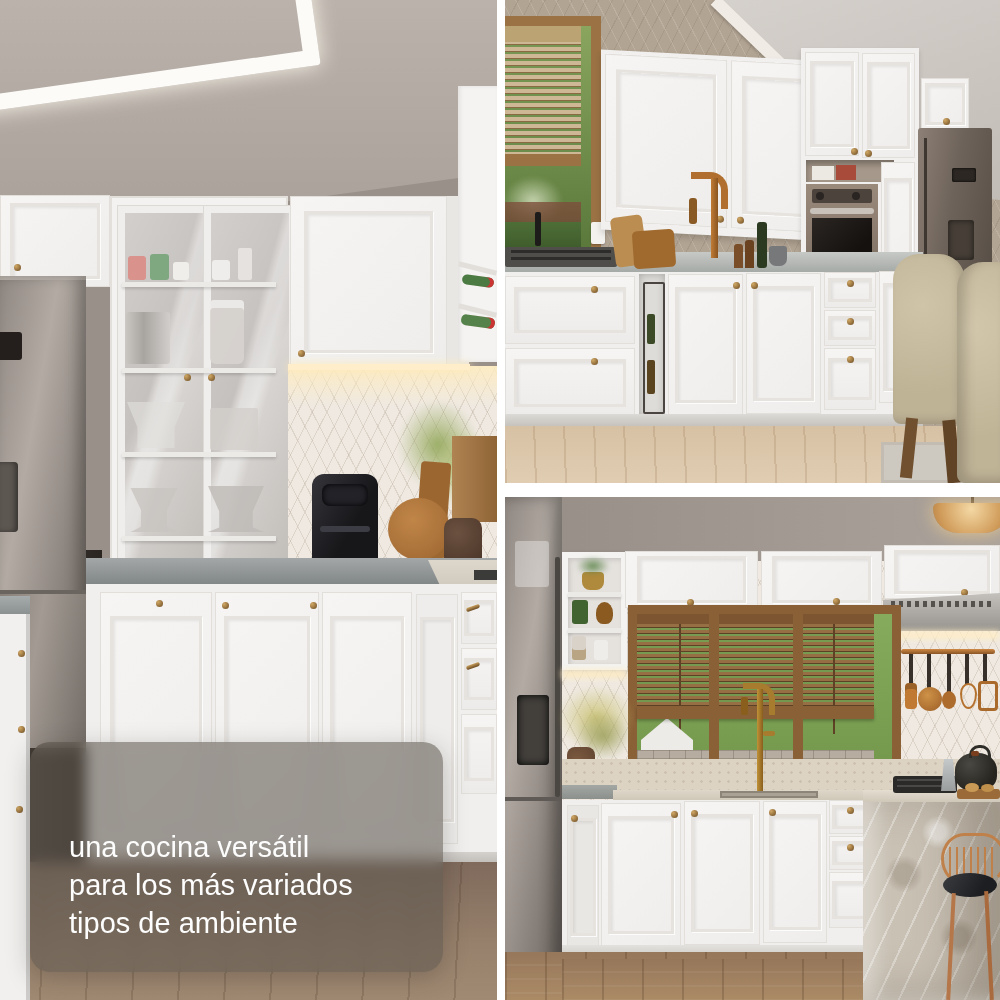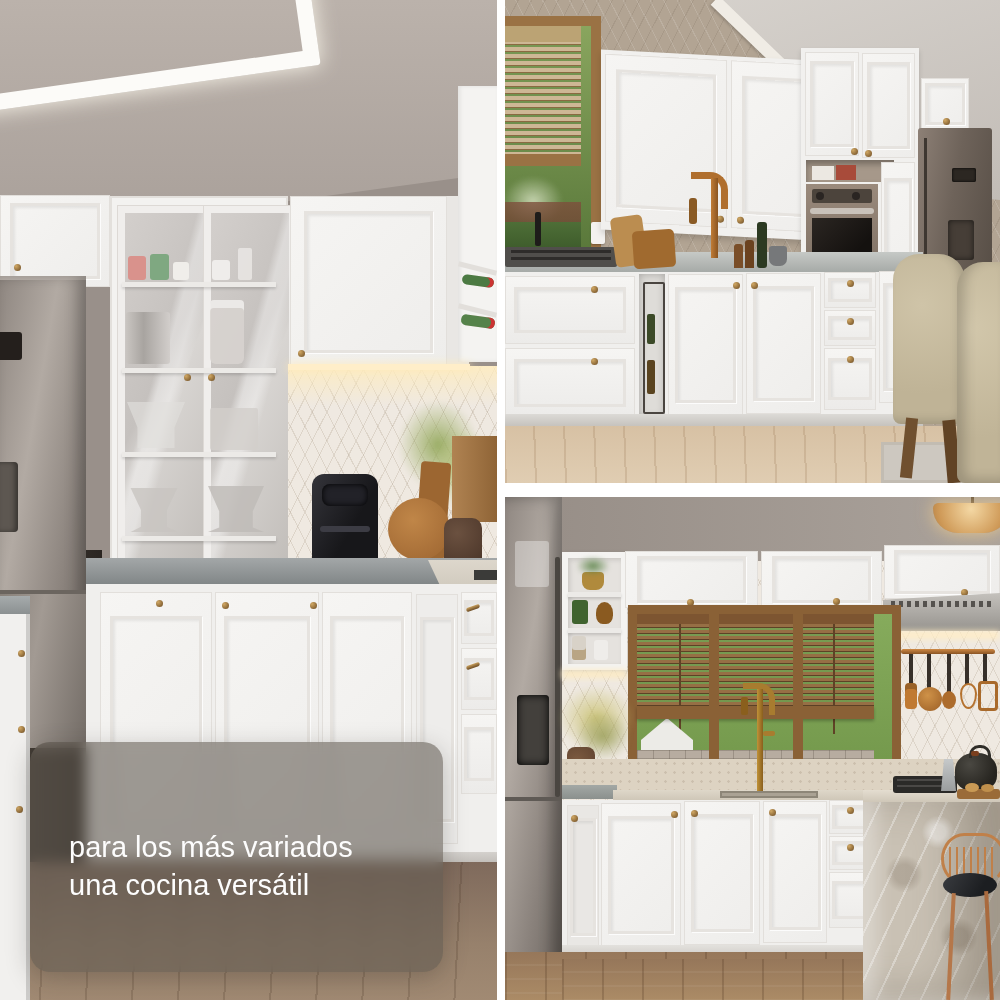--- a/index.html
+++ b/index.html
@@ -166,22 +166,23 @@
     <div class="abs" style="left:0;top:596px;width:30px;height:404px;background:#f1f0ee;">
       <div class="abs" style="left:0;top:0;width:30px;height:18px;background:linear-gradient(180deg,#a6abac,#8b9091);"></div>
       <div class="knob" style="left:18px;top:54px;"></div>
       <div class="knob" style="left:18px;top:130px;"></div>
       <div class="knob" style="left:16px;top:210px;"></div>
       <div class="abs" style="left:26px;top:18px;width:4px;height:386px;background:rgba(0,0,0,.15);"></div>
     </div>
 
     <div class="overlay-card">
       <div class="overlay-sub">
+        <div>una cocina versátil</div>
         <div>para los más variados</div>
-        <div>una cocina versátil</div>
+        <div>tipos de ambiente</div>
       </div>
     </div>
   </div>
 
   <div class="photo chevron-beige" style="left:505px;top:0;width:495px;height:483px;">
 
     <div class="abs" style="left:0;top:0;width:495px;height:200px;background:linear-gradient(160deg,#dad6d1,#c2bcb6);
          clip-path:polygon(44% 0,100% 0,100% 100%,82% 96%,44% 3%);"></div>
     <div class="abs" style="left:214px;top:-4px;width:285px;height:12px;background:#f0ece5;transform:rotate(44deg);
          transform-origin:0 0;box-shadow:0 2px 3px rgba(0,0,0,.18);"></div>

